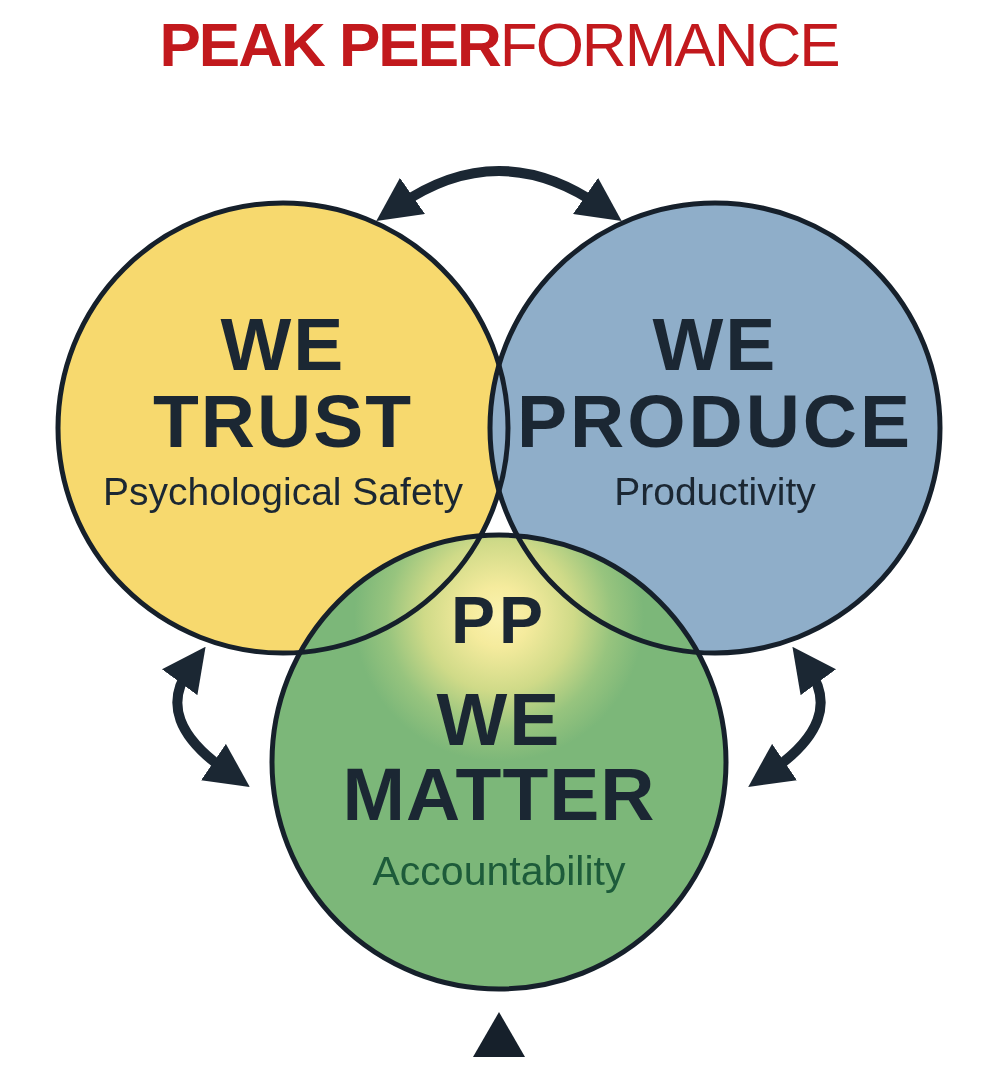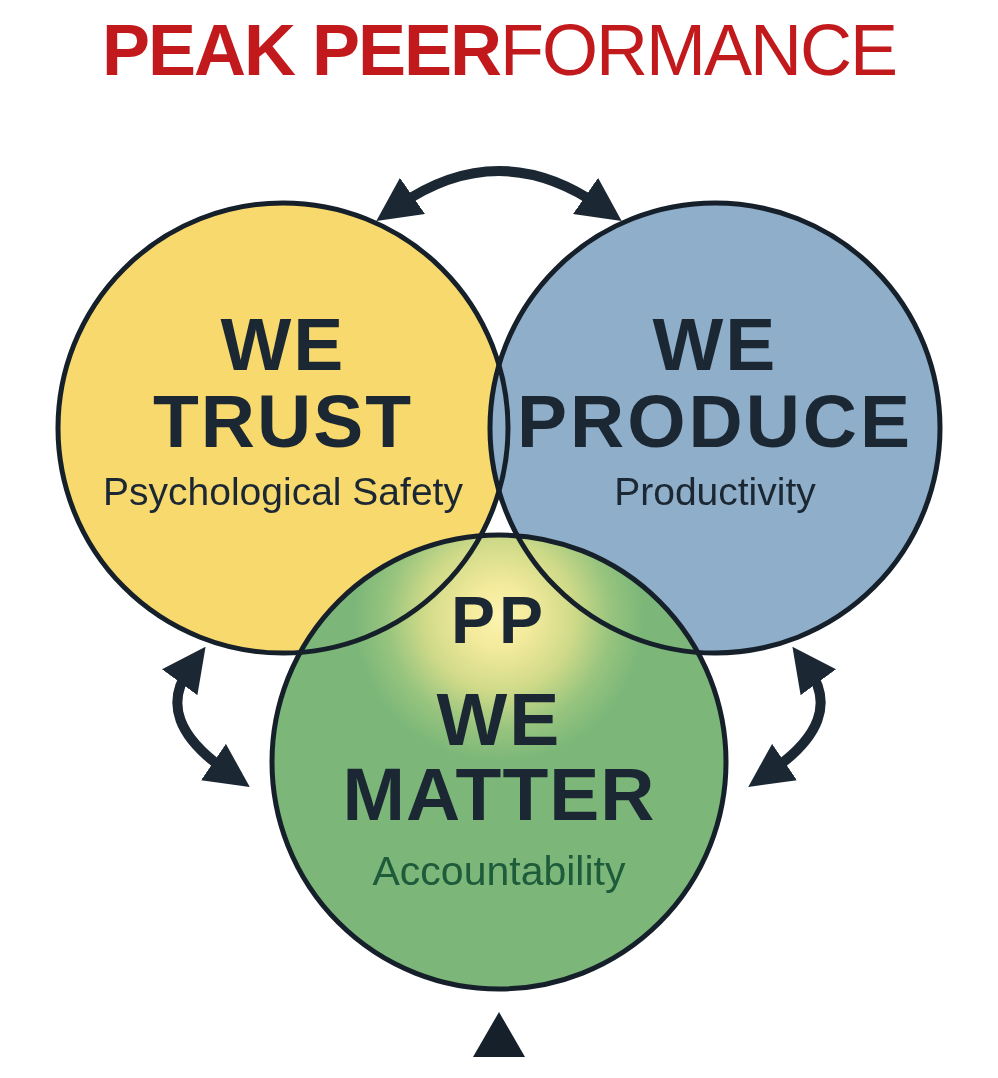--- a/index.html
+++ b/index.html
@@ -15,21 +15,21 @@
     margin: 0 auto;
     background: #ffffff;
     overflow: hidden;
   }
   .title {
     position: absolute;
     top: 14px;
     left: 0;
     width: 100%;
     text-align: center;
-    font-size: 72px;
+    font-size: 62px;
     line-height: 1.0;
     letter-spacing: -2px;
     color: #C2191D;
     white-space: nowrap;
   }
   .title .bold  { font-weight: 700; }
   .title .light { font-weight: 400; }
   svg.venn {
     position: absolute;
     top: 0;

